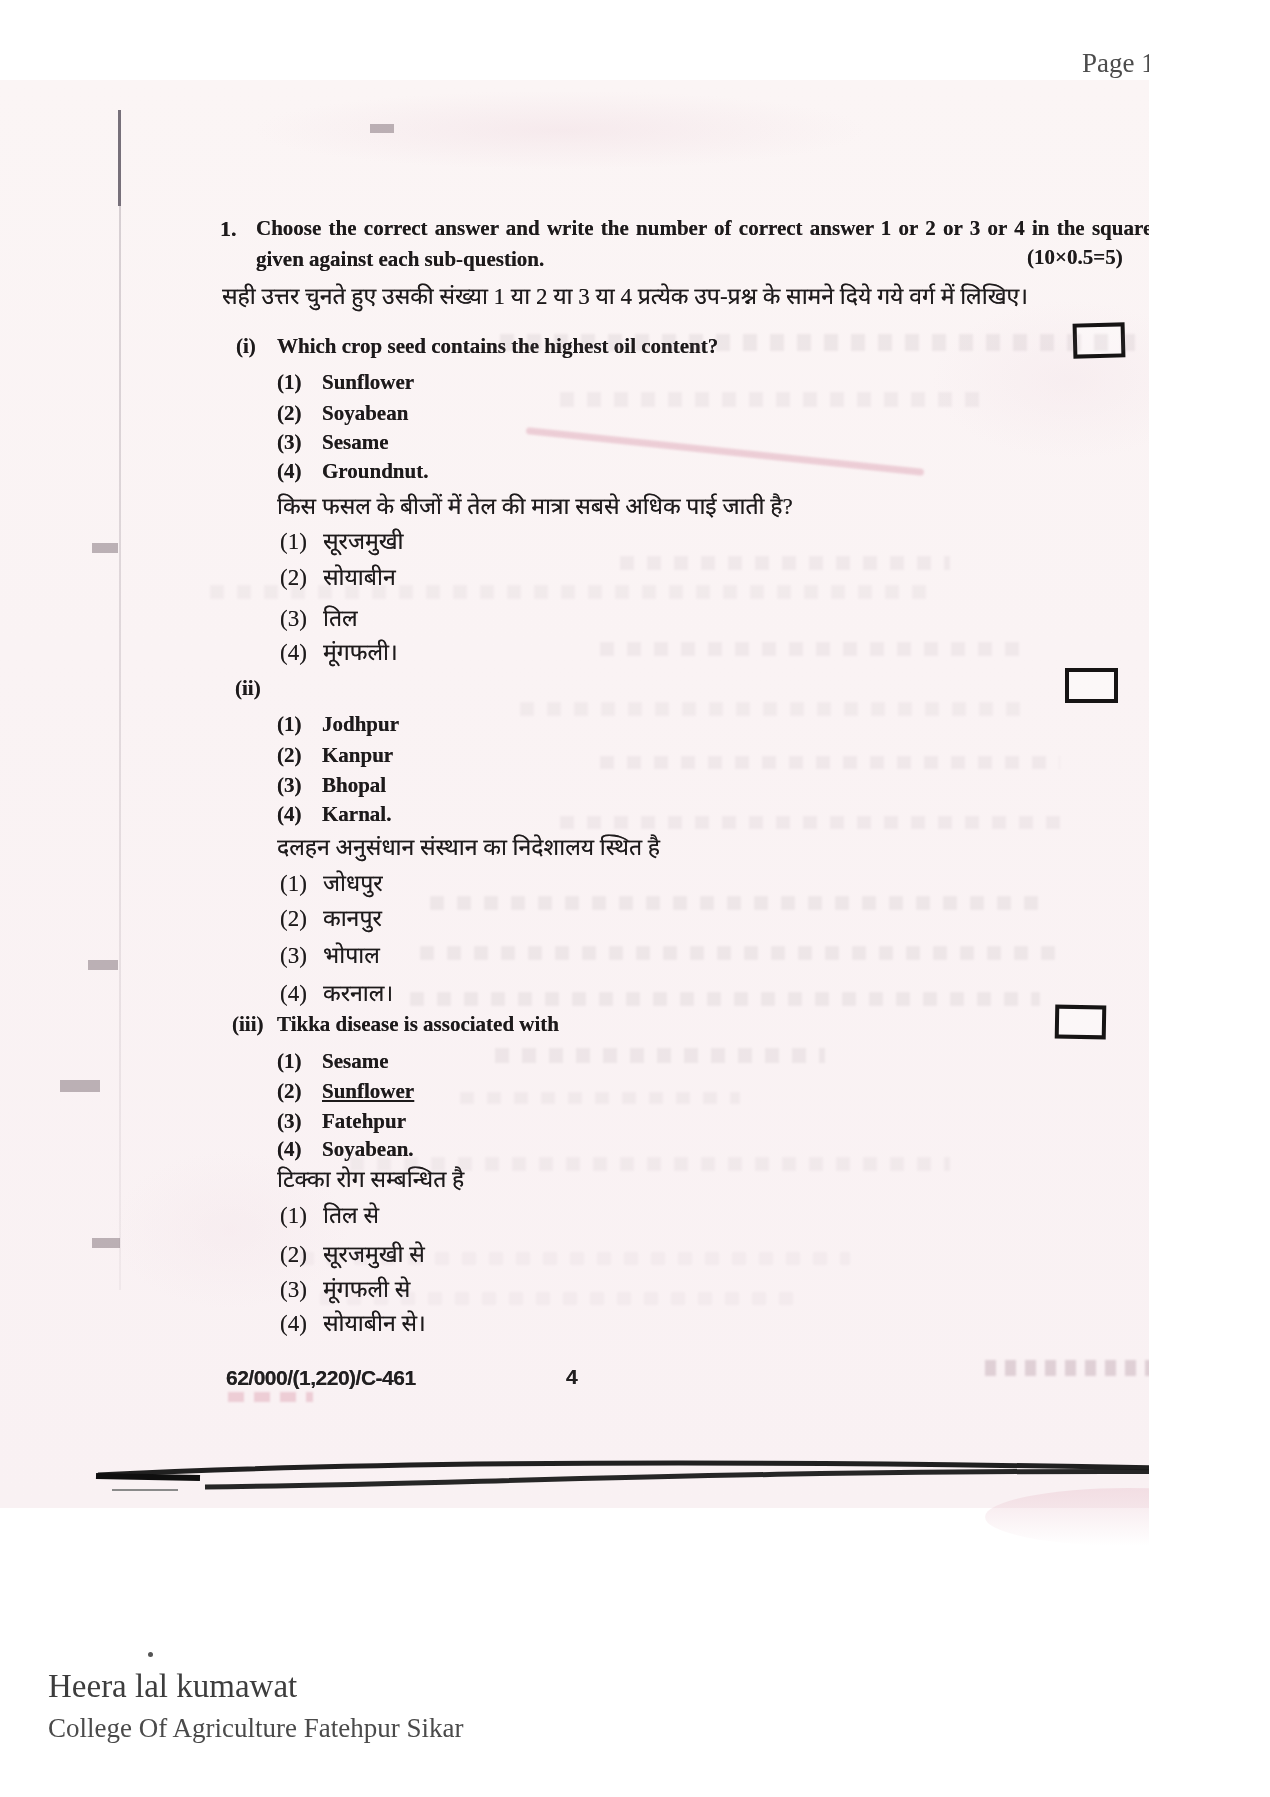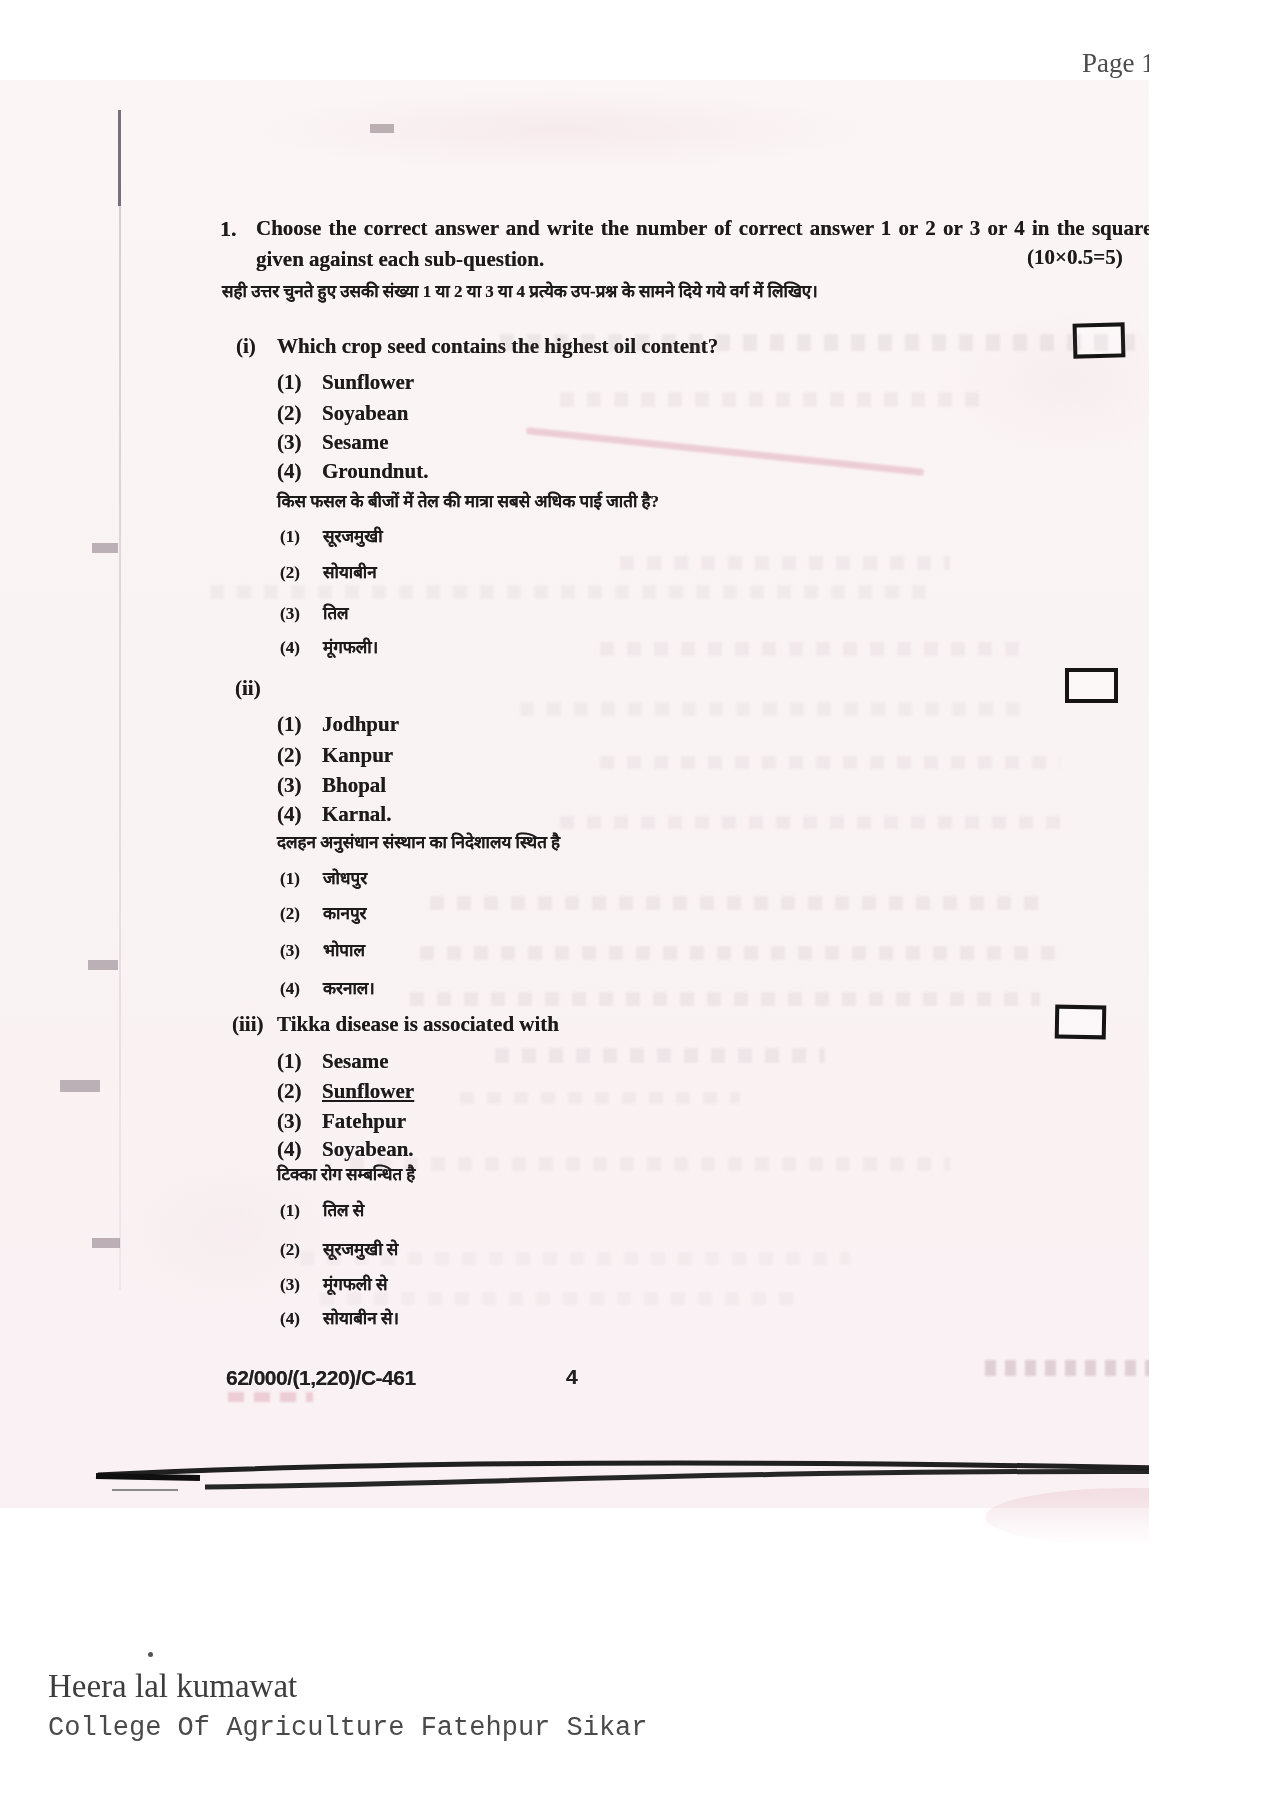--- a/index.html
+++ b/index.html
@@ -6,30 +6,30 @@
   #canvas{position:relative;width:1149px;height:1797px;background:#ffffff;overflow:hidden;
           font-family:"Liberation Serif", serif;}
   
   .scan{position:absolute;left:0;top:80px;width:1270px;height:1428px;
         background:linear-gradient(180deg,#fbf5f5 0%,#faf3f4 40%,#f9f1f3 100%);}
   .patch{position:absolute;border-radius:50%;pointer-events:none;}
   
   .t{position:absolute;white-space:nowrap;color:#1d1a1b;}
   .en{font-family:"Liberation Serif", serif;font-weight:700;font-size:21px;
       text-shadow:0 0 .5px rgba(20,18,19,.65);}
-  .hi{font-family:"Liberation Serif", sans-serif;font-weight:700;font-size:17px;
+  .hi{font-family:"Liberation Serif", sans-serif;font-weight:400;font-size:23px;
       text-shadow:0 0 .5px rgba(20,18,19,.6);}
   .row{position:absolute;white-space:nowrap;}
   .on{display:inline-block;width:45px;}
   .onh{display:inline-block;width:43px;}
   .pageind{font-family:"Liberation Serif", serif;font-size:27px;color:#4c4c4c;}
   .footcode{font-family:"Liberation Sans", sans-serif;font-weight:700;font-size:21px;
             color:#211f20;letter-spacing:-0.5px;text-shadow:0 0 .6px rgba(25,23,24,.7);}
   .ident1{font-family:"Liberation Serif", serif;font-size:33px;color:#3d3d3d;}
-  .ident2{font-family:Liberation Mono, monospace;font-size:27px;color:#4a4a4a;}
+  .ident2{font-family:Liberation Serif, serif;font-size:27px;color:#4a4a4a;}
   
   .sq{position:absolute;border:4px solid #161414;background:rgba(255,255,255,.4);}
   
   .vline{position:absolute;pointer-events:none;}
   
   .noise{position:absolute;pointer-events:none;
          background:repeating-linear-gradient(90deg, rgba(118,102,112,.6) 0 14px, transparent 14px 27px);
          filter:blur(1.3px);}
   .pstreak{position:absolute;background:#dfa8b8;filter:blur(1.2px);pointer-events:none;}
   .mark{position:absolute;background:rgba(110,95,105,.45);filter:blur(.6px);pointer-events:none;}

